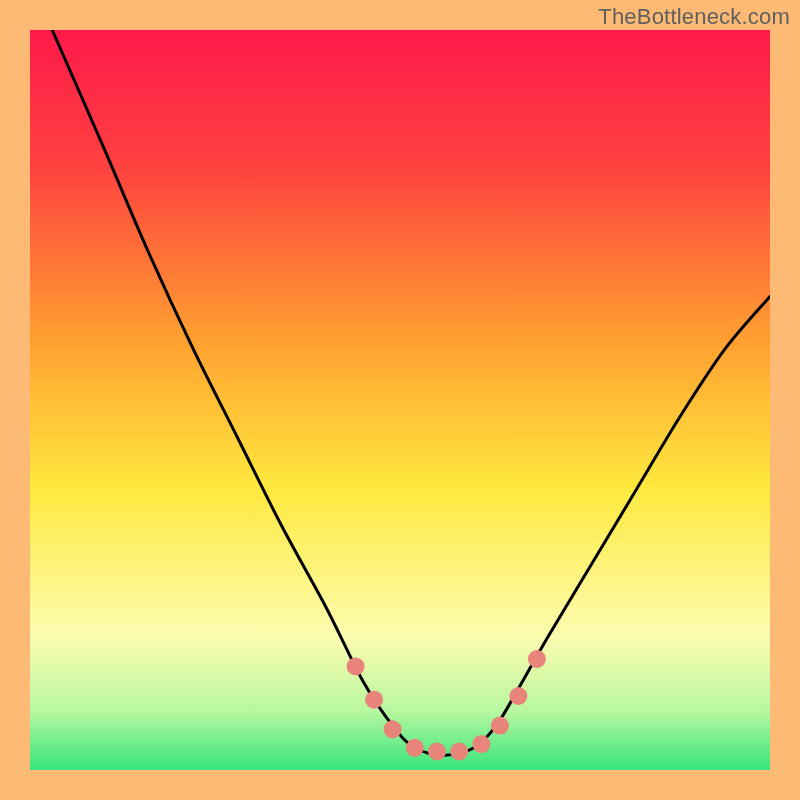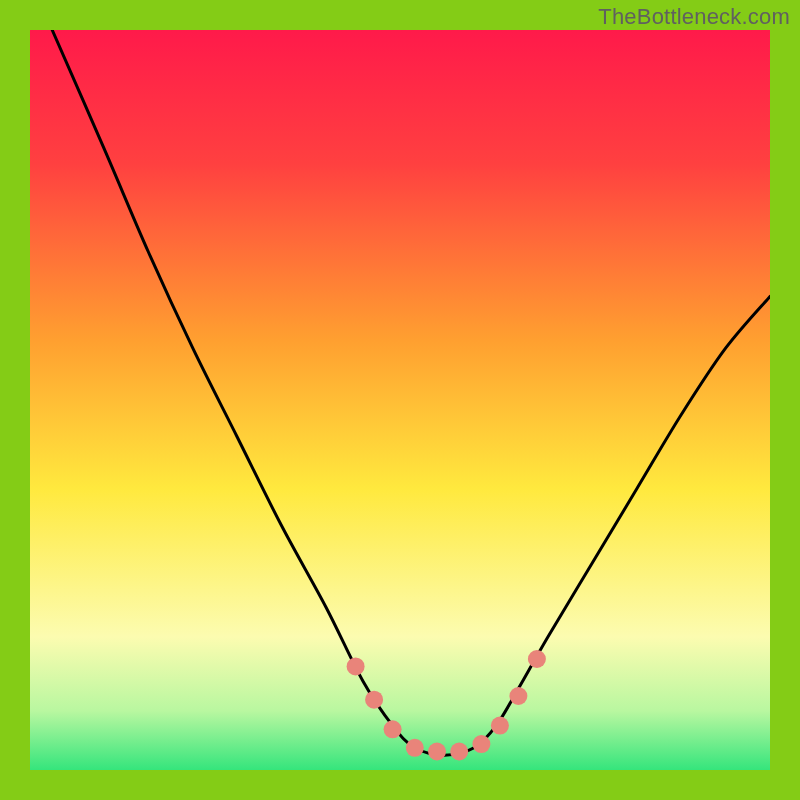--- a/index.html
+++ b/index.html
@@ -10,21 +10,21 @@
     background: #000;
     overflow: hidden;
     font-family: Arial, Helvetica, sans-serif;
   }
   .frame {
     position: absolute;
     left: 0;
     top: 0;
     width: 800px;
     height: 800px;
-    background: #84cc16;
+    background: #fdba74;
   }
   .attribution {
     position: absolute;
     top: 4px;
     right: 10px;
     color: #606060;
     font-size: 22px;
     font-weight: 500;
     letter-spacing: 0.2px;
   }

